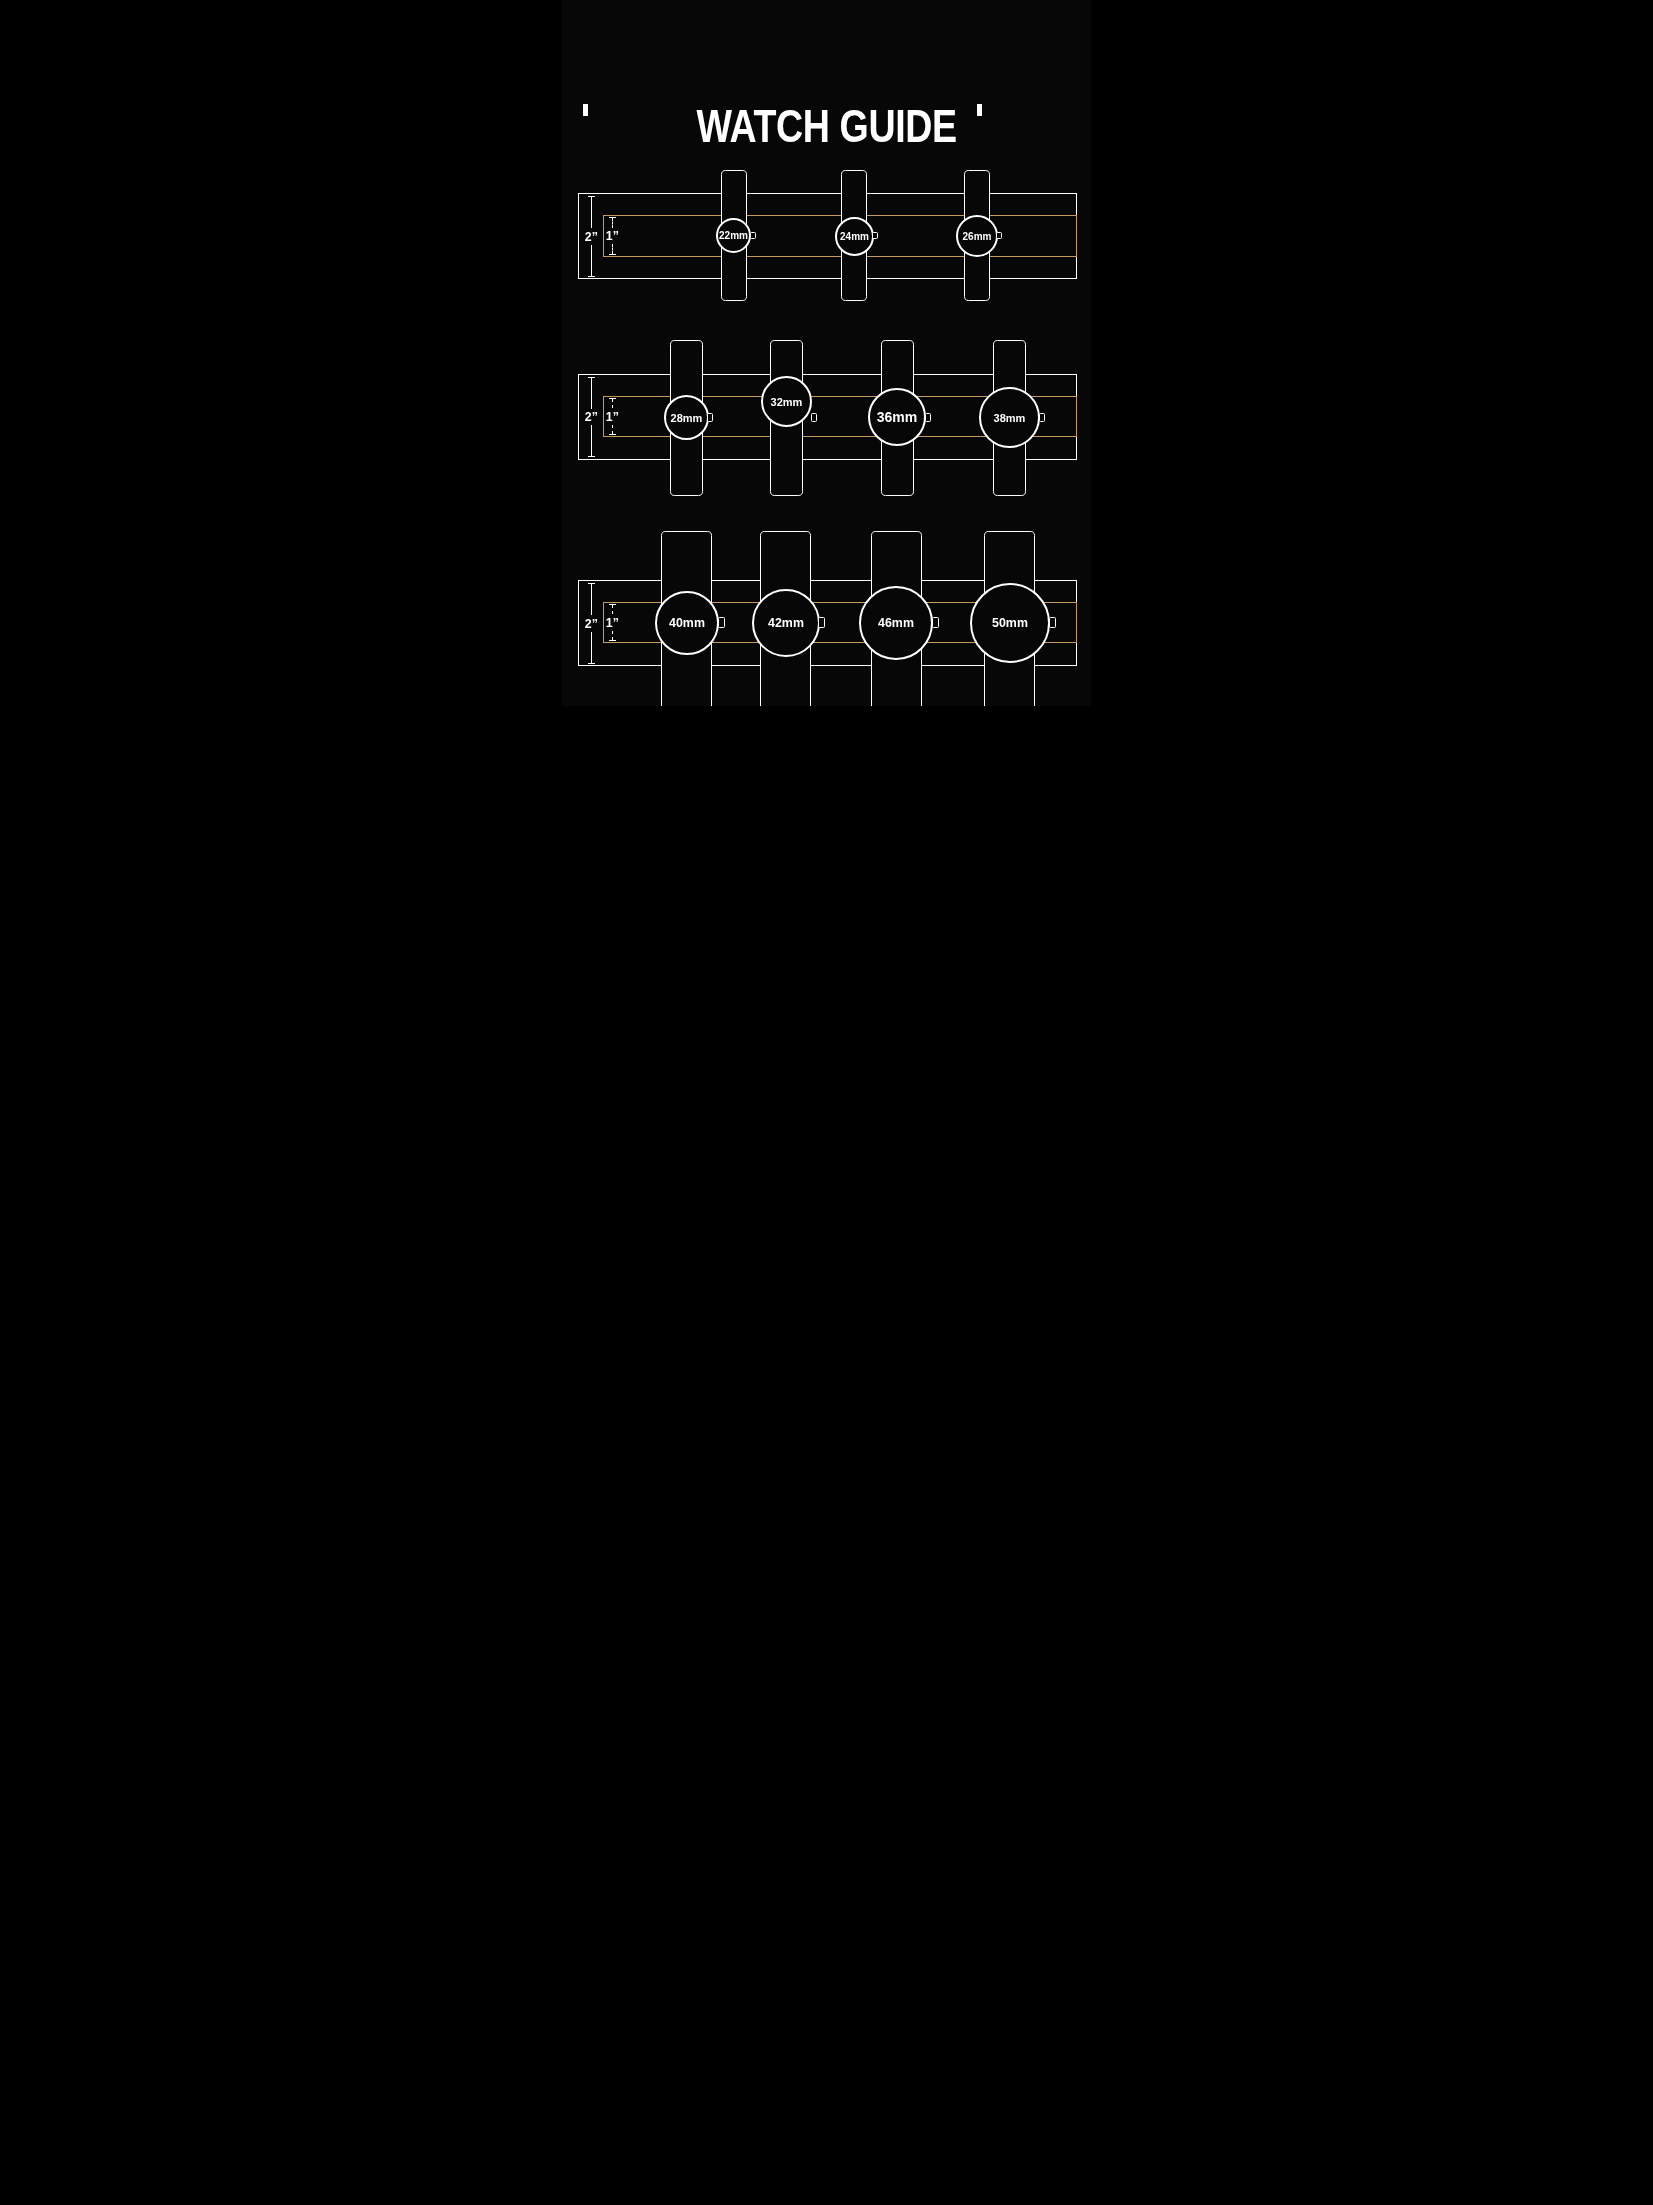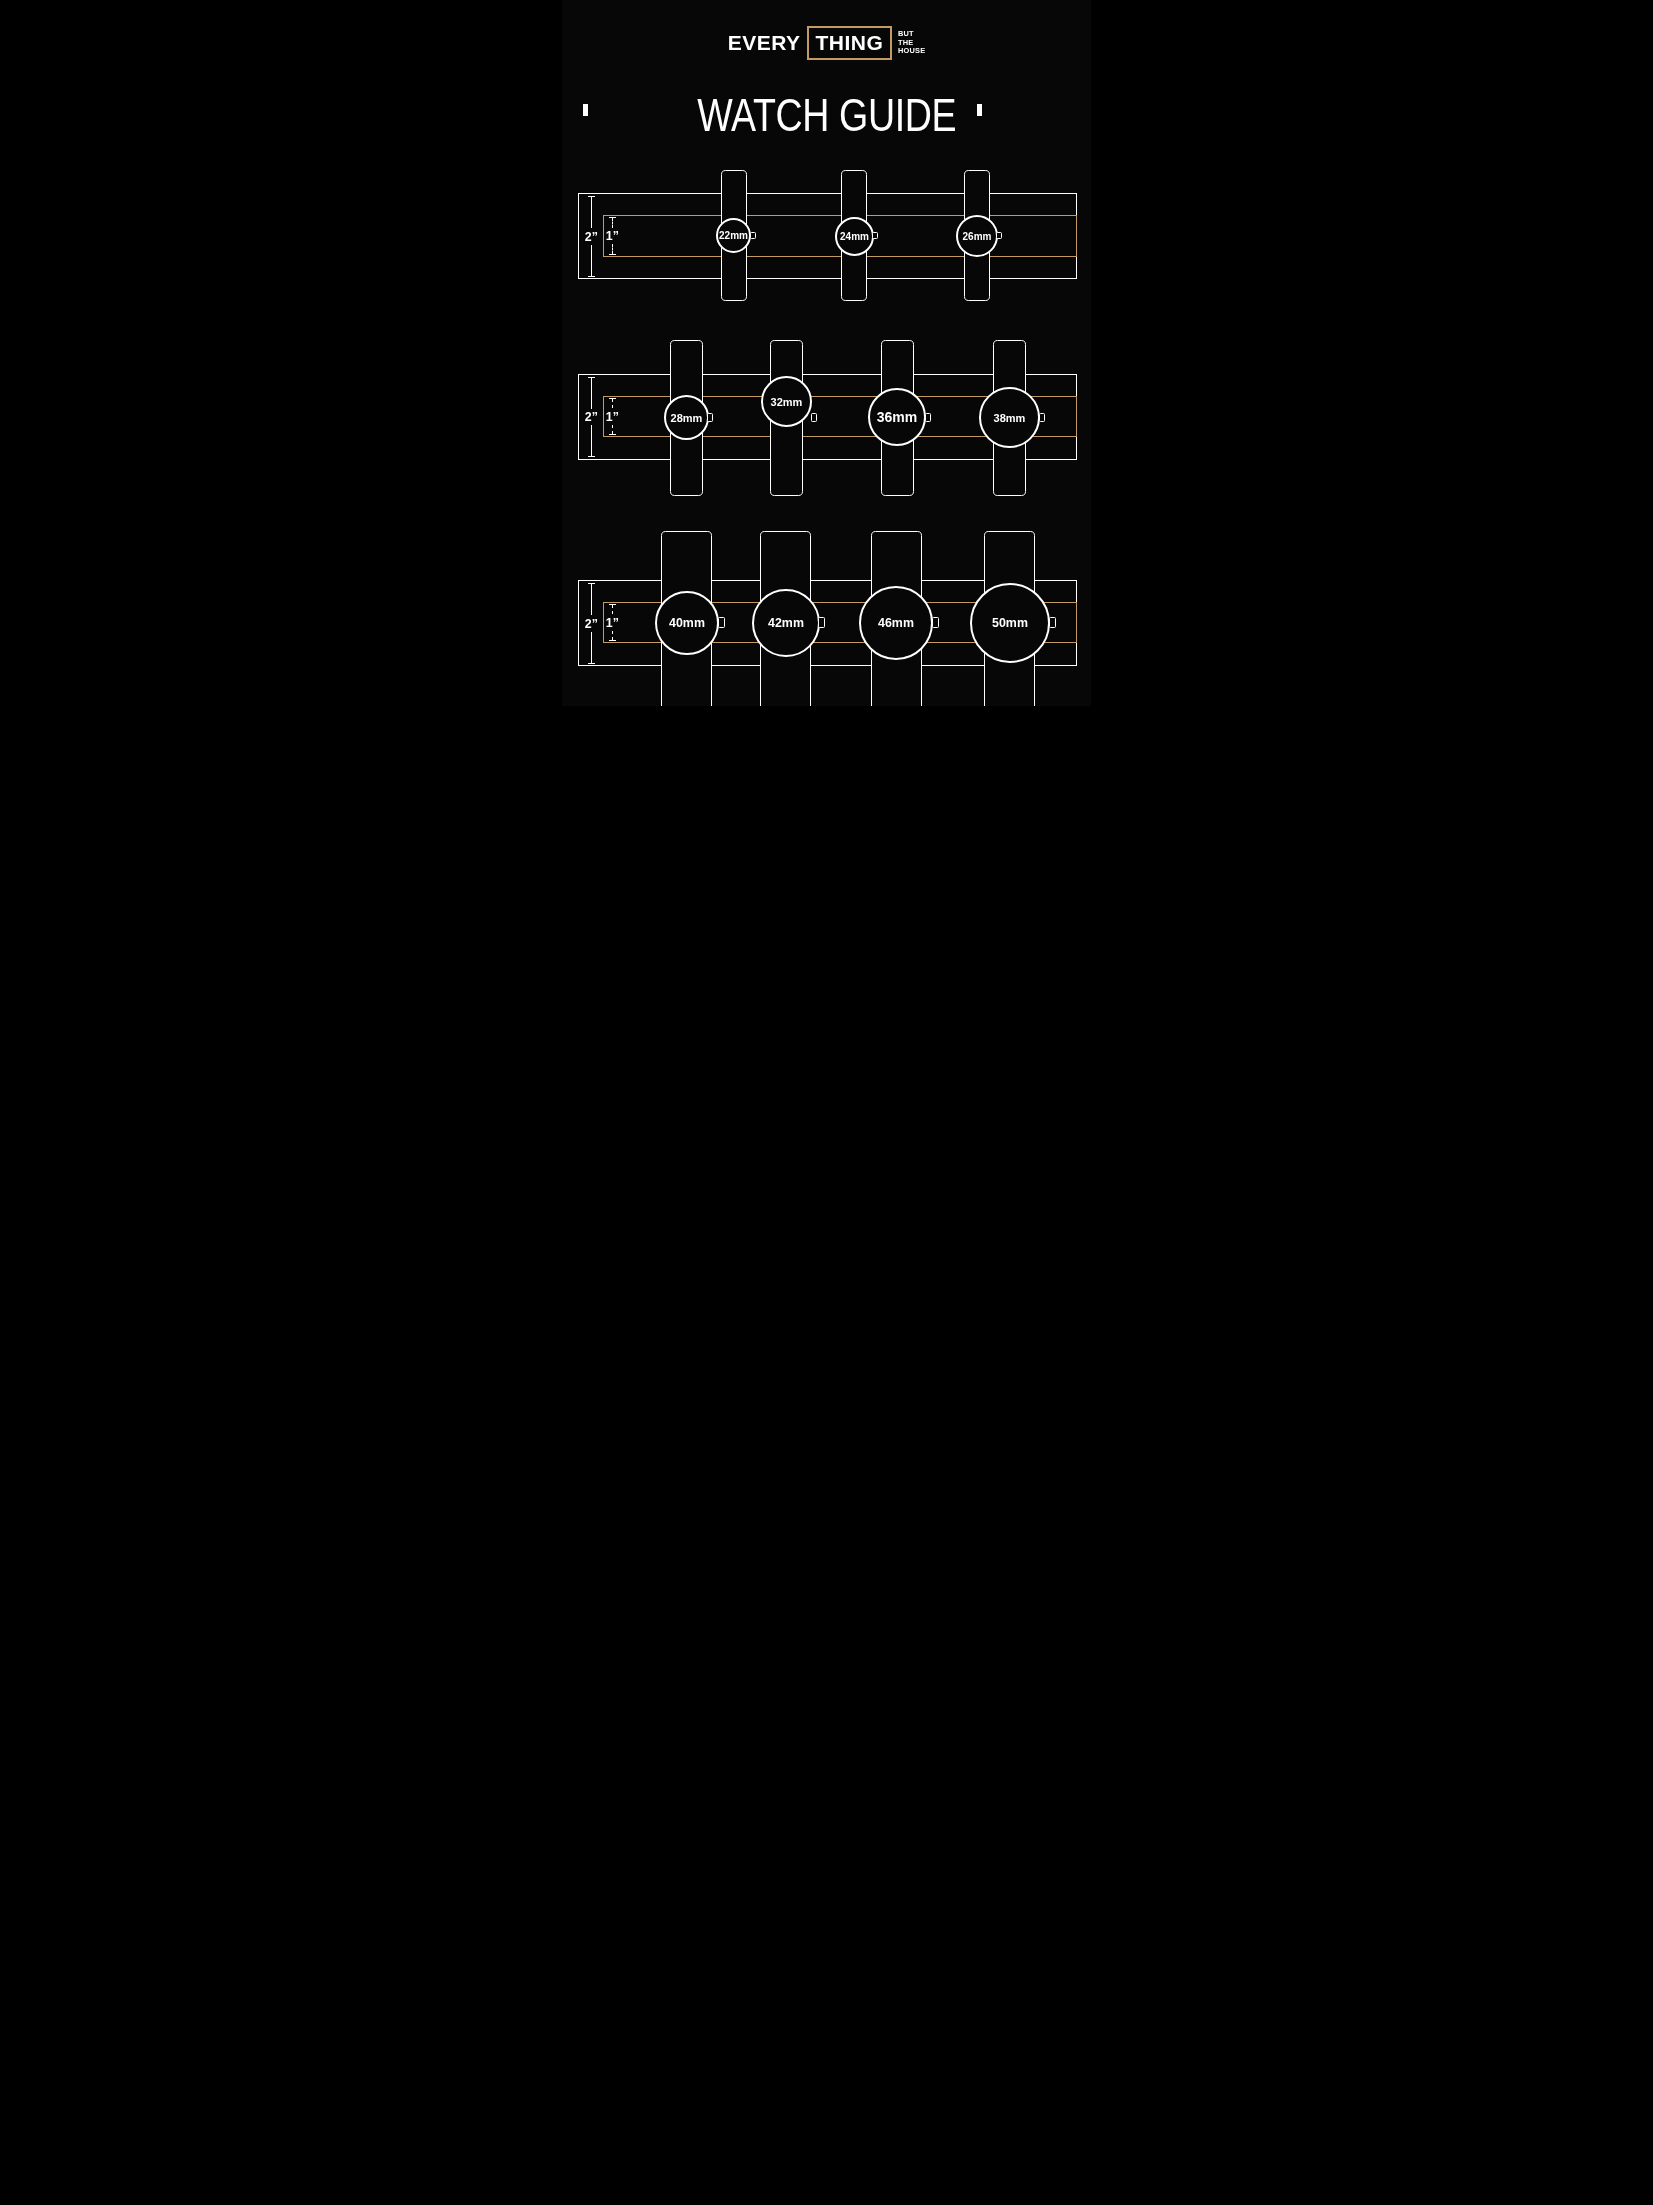--- a/index.html
+++ b/index.html
@@ -11,22 +11,22 @@
   }
   
   .logo{ position:absolute; top:26px; left:0; right:0;
     display:flex; justify-content:center; align-items:center; gap:6.4px; }
   .logo-every{ font-size:21px; font-weight:800; letter-spacing:0.5px; }
   .logo-box{ border:2.3px solid var(--tan); padding:2.8px 6.4px;
     font-size:21px; font-weight:800; letter-spacing:0.5px; }
   .logo-tagline{ display:flex; flex-direction:column; font-size:7.4px;
     font-weight:600; line-height:1.12; letter-spacing:0.2px; align-self:center; }
   
-  .title{ position:absolute; top:90px; left:0; right:0; margin:1px;
-    text-align:center; font-size:47px; font-weight:400; line-height:1; }
+  .title{ position:absolute; top:90px; left:0; right:0; margin:12px;
+    text-align:center; font-size:47px; font-weight:700; line-height:1; }
   .title-inner{ display:inline-block; transform:scaleX(.8); letter-spacing:-0.5px; white-space:nowrap; }
   .title-tick{ position:absolute; width:4.6px; height:12px; background:var(--fg); }
   .tick-left{ left:21px; top:104px; }
   .tick-right{ left:415px; top:104px; }
   
   #rows{ position:absolute; inset:0; }
   .row{ position:absolute; inset:0; }
   .band{ position:absolute; border:1.8px solid var(--fg); box-sizing:border-box; background:transparent; }
   .band.inner{ border-color:var(--tan); }
   .strap{ position:absolute; background:var(--bg); border:1.8px solid var(--fg);
@@ -42,31 +42,20 @@
   .dim .seg{ width:0; flex:1; border-left:1.4px solid var(--fg); }
   .dim.dashed .seg{ border-left-style:dashed; border-left-width:0.9px; }
   .dim.dashed .cap{ border-top-width:0.9px; }
   .dim .lbl{ font-size:12.4px; font-weight:800; padding:1.4px 0; font-style:normal; }
 </style>
 </head>
 <body>
 
 <div class="page">
 
-  <div class="logo">
-    <span class="logo-every">EVERY</span>
-    <span class="logo-box">
-      <span>THING</span>
-    </span>
-    <span class="logo-tagline">
-      <span>BUT</span>
-      <span>THE</span>
-      <span>HOUSE</span>
-    </span>
-  </div>
 
   <div class="title-tick tick-left"></div>
   <h1 class="title">
     <span class="title-inner">WATCH GUIDE</span>
   </h1>
   <div class="title-tick tick-right"></div>
 
   <div id="rows">
       <div class="row">
         <div class="band outer" style="left: 16px; top: 193px; width: 499px; height: 86px;"></div>

